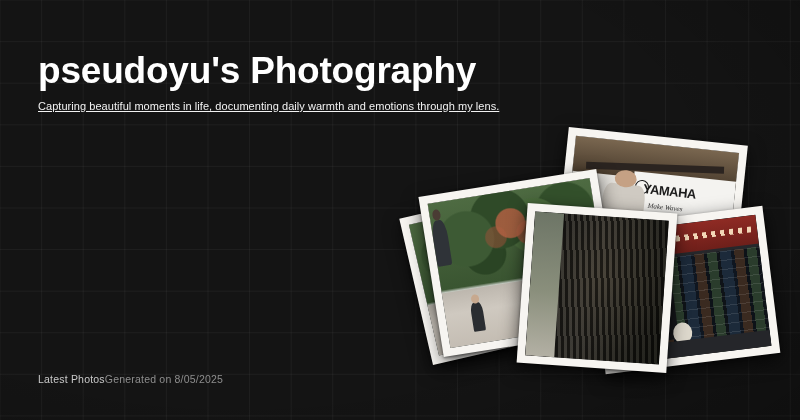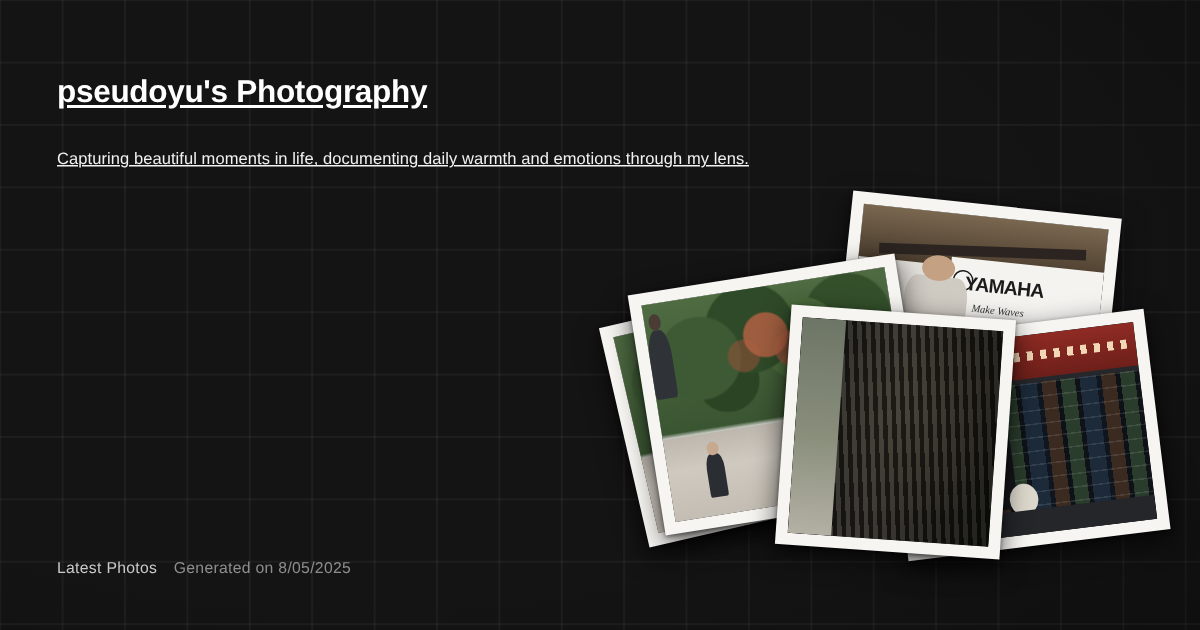--- a/index.html
+++ b/index.html
@@ -36,46 +36,44 @@
     background:
       radial-gradient(120% 120% at 30% 40%, rgba(0,0,0,0) 45%, rgba(0,0,0,0.45) 100%);
     pointer-events: none;
   }
 
   
   #headline {
     position: absolute;
     left: 38px;
     top: 50px;
-    font-size: 21px;
+    font-size: 37px;
     font-weight: bold;
     color: #ffffff;
     letter-spacing: -0.2px;
     white-space: nowrap;
-    text-decoration: underline;
   }
   #subhead {
     position: absolute;
     left: 38px;
     top: 100px;
     font-size: 11px;
     font-weight: normal;
     color: #f2f2f2;
     letter-spacing: 0.05px;
     white-space: nowrap;
     text-decoration: underline;
   }
 
   #footer {
     position: absolute;
     left: 38px;
     top: 373px;
     display: flex;
     align-items: baseline;
-    gap: 11px;
     white-space: nowrap;
   }
   #footer .f-label {
     font-size: 10.5px;
     color: #c9c9c9;
     letter-spacing: 0.2px;
   }
   #footer .f-meta {
     font-size: 10.5px;
     color: #8e8e8e;

